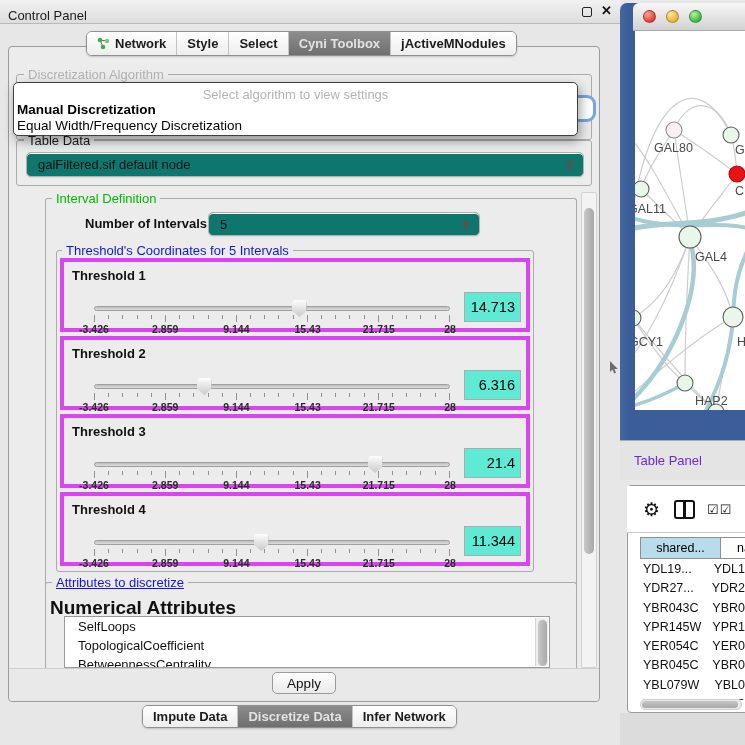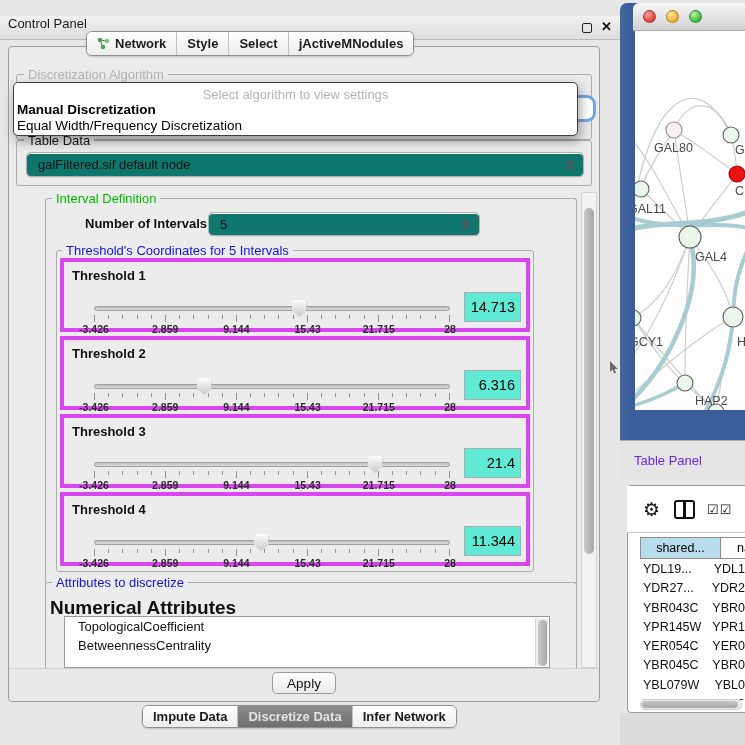--- a/index.html
+++ b/index.html
@@ -1,23 +1,23 @@
 <!DOCTYPE html>
 <html style="--accent-frame-blue: #3b5d99; --edge-teal: #a7cdd3; --node-green: #e9f6ea; --node-pink: #fbf0f1; --node-red: #ee1111; --section-title-green: #00bb00; --section-title-blue: #1414dd; --table-header-blue: #b9dcec;"><head>
 <meta charset="utf-8">
 <style>
   * { margin:0; padding:0; box-sizing:border-box; font-family:"Liberation Sans", sans-serif; }
   html,body { width:745px; height:745px; }
   body { position:relative; background:#e7e7e7; overflow:hidden; }
   .abs { position:absolute; }
 
   
-  .titlebar { left:0; top:16px; width:620px; height:24px;
+  .titlebar { left:0; top:0; width:620px; height:24px;
     background:linear-gradient(#f1f1f1,#dddddd); border-bottom:1px solid #b9b9b9;
-    display:flex; align-items:flex-start; }
+    display:flex; align-items:flex-end; }
   .titlebar .title { font-size:13px; color:#1a1a1a; padding-left:8px; }
   .win-float { position:absolute; right:28px; top:7px; width:10px; height:10px;
     border:1.6px solid #222; border-radius:2px; }
   .win-close { position:absolute; right:8px; top:3px; font-size:13px; font-weight:bold; color:#111; }
 
   
   .seg { display:flex; height:25px; border:1px solid #8f8f8f; border-radius:6px;
     background:#fff; overflow:hidden; box-shadow:0 1px 2px rgba(0,0,0,.18); z-index:10; }
   .seg .tab { display:flex; align-items:center; gap:5px; padding:0 10px; font-size:13px;
     font-weight:bold; color:#1c1c1c; background:linear-gradient(#ffffff,#ededed);
@@ -173,20 +173,23 @@
       <circle cx="6" cy="10" r="2.3" fill="#49a84b"></circle>
     </svg>
     <span>Network</span>
   </div>
   <div class="tab">
       <span>Style</span>
     </div>
   <div class="tab">
       <span>Select</span>
     </div>
+  <div class="tab selected">
+      <span>Cyni Toolbox</span>
+    </div>
   <div class="tab">
       <span>jActiveMNodules</span>
     </div>
 </div>
 
 <div class="abs panel"></div>
 
 <div class="section" style="left:16px; top:74px; width:576px; height:66px;"></div>
 <div class="section-label lbl-gray" style="left:24px; top:67px;">Discretization Algorithm</div>
 <div class="abs algo-combo-frag"></div>
@@ -393,23 +396,24 @@
         <span style="left: 40%;">9.144</span>
         <span style="left: 60%;">15.43</span>
         <span style="left: 80%;">21.715</span>
         <span style="left: 100%;">28</span>
       </div>
   </div>
   <div class="th-value">11.344</div>
 </div>
 
 <div class="section" style="left:45px; top:582px; width:532px; height:88px; border-bottom:none;"></div>
-<div class="section-label lbl-blue" style="left:52px; top:575px;">Attributes to discretize</div>
+<div class="section-label lbl-blue" style="left:52px; top:575px;text-decoration:underline;">Attributes to discretize</div>
 <div class="abs" style="left:50px; top:597px; font-size:19px; font-weight:bold; color:#111;">Numerical Attributes</div>
 <div class="attr-list">
+  <div class="li">SelfLoops</div>
   <div class="li">TopologicalCoefficient</div>
   <div class="li">BetweennessCentrality</div>
   <div class="list-scroll">
       <div class="lth"></div>
     </div>
 </div>
 
 <div class="abs vscroll">
     <div class="vth"></div>
   </div>

